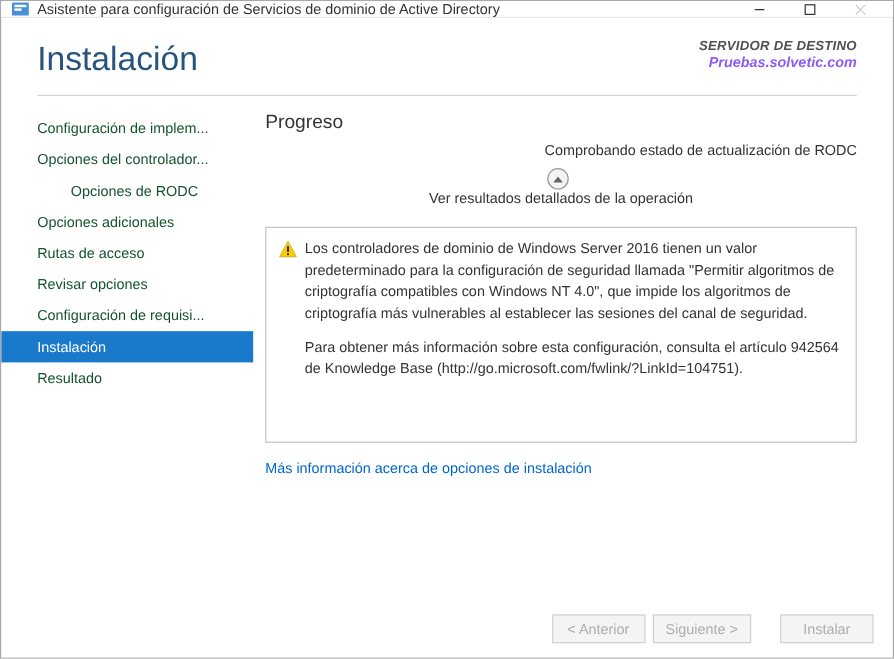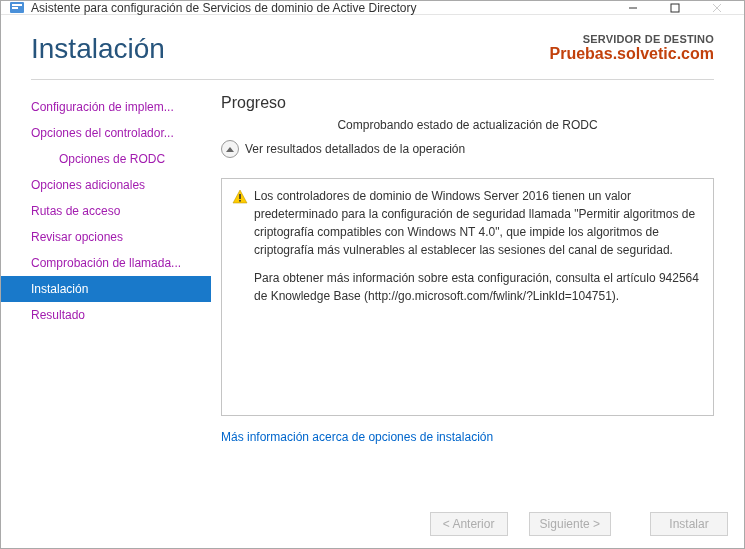--- a/index.html
+++ b/index.html
@@ -7,42 +7,42 @@
 .window { border: 1px solid #a9a9a9; width: 745px; height: 549px; display: flex; flex-direction: column; background: #fff; }
 .titlebar { height: 14px; display: flex; align-items: center; padding: 0 6px 0 8px; background: #fff; border-bottom: 1px solid #e5e5e5; }
 .titlebar-icon { width: 16px; height: 16px; margin-right: 6px; display: inline-flex; align-items: center; justify-content: center; }
 .titlebar-title { flex: 1; font-size: 12px; color: #333; }
 .win-controls { display: flex; }
 .win-btn { width: 42px; height: 28px; display: flex; align-items: center; justify-content: center; color: #555; }
 .win-btn.disabled { color: #ccc; }
 .content { flex: 1; display: flex; flex-direction: column; padding: 0; }
 .header { display: flex; justify-content: space-between; align-items: flex-start; padding: 18px 30px 10px 30px; }
 .header-title { font-size: 28px; font-weight: 300; color: #26547C; }
-.header-right { text-align: right; }
+.header-right { text-align: right; font-style: italic; }
 .dest-label { font-size: 11px; font-weight: bold; color: #515151; letter-spacing: 0.2px; }
-.dest-value { font-size: 16px; font-weight: bold; color: #c2410c; margin-left: 24px; }
+.dest-value { font-size: 12px; font-weight: bold; color: #8b5cf6; margin-left: 24px; }
 .hr { border-top: 1px solid #d6d6d6; margin: 4px 30px 0 30px; }
 .main { flex: 1; display: flex; padding: 6px 0 0 0; overflow: hidden; }
 .sidebar { width: 210px; padding: 8px 0 0 0; }
-.sidebar-item { padding: 6px 12px 6px 30px; font-size: 12px; color: #a21caf; white-space: nowrap; overflow: hidden; text-overflow: ellipsis; cursor: default; }
+.sidebar-item { padding: 6px 12px 6px 30px; font-size: 12px; color: #14532d; white-space: nowrap; overflow: hidden; text-overflow: ellipsis; cursor: default; }
 .sidebar-item.indent { padding-left: 58px; }
 .sidebar-item.active { background: #1979ca; color: #fff; }
 .pane { flex: 1; padding: 8px 30px 0 10px; display: flex; flex-direction: column; }
 .progreso-label { font-size: 16px; color: #333; margin-bottom: 6px; }
-.status-line { text-align: center; font-size: 12px; color: #333; margin-bottom: 8px; }
-.expander { display: flex; align-items: center; margin-bottom: 20px; }
+.status-line { text-align: right; font-size: 12px; color: #333; margin-bottom: 8px; }
+.expander { display: flex; align-items: center; margin-bottom: 4px; flex-direction: column; }
 .chevron-circle { width: 18px; height: 18px; border: 1px solid #999; border-radius: 50%; display: flex; align-items: center; justify-content: center; margin-right: 6px; background: #f4f4f4; }
 .chevron-up { width: 0; height: 0; border-left: 4px solid transparent; border-right: 4px solid transparent; border-bottom: 5px solid #666; }
 .expander-label { font-size: 12px; color: #333; }
-.results-box { border: 1px solid #c4c4c4; padding: 8px 10px; font-size: 12px; color: #333; line-height: 1.5; height: 238px; overflow: auto; background: #fff; }
+.results-box { border: 1px solid #c4c4c4; padding: 8px 10px; font-size: 12px; color: #333; line-height: 1.5; height: 180px; overflow: auto; background: #fff; margin-top: 13px; }
 .warn-row { display: flex; }
 .warn-icon { flex-shrink: 0; width: 16px; height: 16px; margin-right: 6px; margin-top: 2px; }
 .warn-text p { margin-bottom: 10px; }
 .more-link { color: #0066cc; font-size: 12px; margin-top: 14px; cursor: pointer; }
-.buttons { display: flex; justify-content: flex-end; padding: 10px 16px 12px 0; gap: 15px; }
+.buttons { display: flex; justify-content: flex-end; padding: 10px 16px 12px 0; gap: 0; }
 .btn { min-width: 78px; height: 24px; border: 1px solid #adadad; background: #e9e9e9; font-size: 12px; color: #555; margin-left: 6px; padding: 0 10px; cursor: default; }
 .btn.disabled { color: #adadad; background: #f4f4f4; border-color: #d0d0d0; }
 .btn.gap { margin-left: 24px; }
 </style>
 </head>
 <body>
 
 <div class="window">
   <div class="titlebar">
     <span class="titlebar-icon">
@@ -84,21 +84,21 @@
     <div class="hr"></div>
 
     <div class="main">
       <div class="sidebar">
         <div class="sidebar-item">Configuración de implem...</div>
         <div class="sidebar-item">Opciones del controlador...</div>
         <div class="sidebar-item indent">Opciones de RODC</div>
         <div class="sidebar-item">Opciones adicionales</div>
         <div class="sidebar-item">Rutas de acceso</div>
         <div class="sidebar-item">Revisar opciones</div>
-        <div class="sidebar-item">Comprobación de llamada...</div>
+        <div class="sidebar-item">Configuración de requisi...</div>
         <div class="sidebar-item active">Instalación</div>
         <div class="sidebar-item">Resultado</div>
       </div>
 
       <div class="pane">
         <div class="progreso-label">Progreso</div>
         <div class="status-line">Comprobando estado de actualización de RODC</div>
         <div class="expander">
           <span class="chevron-circle">
               <span class="chevron-up"></span>

